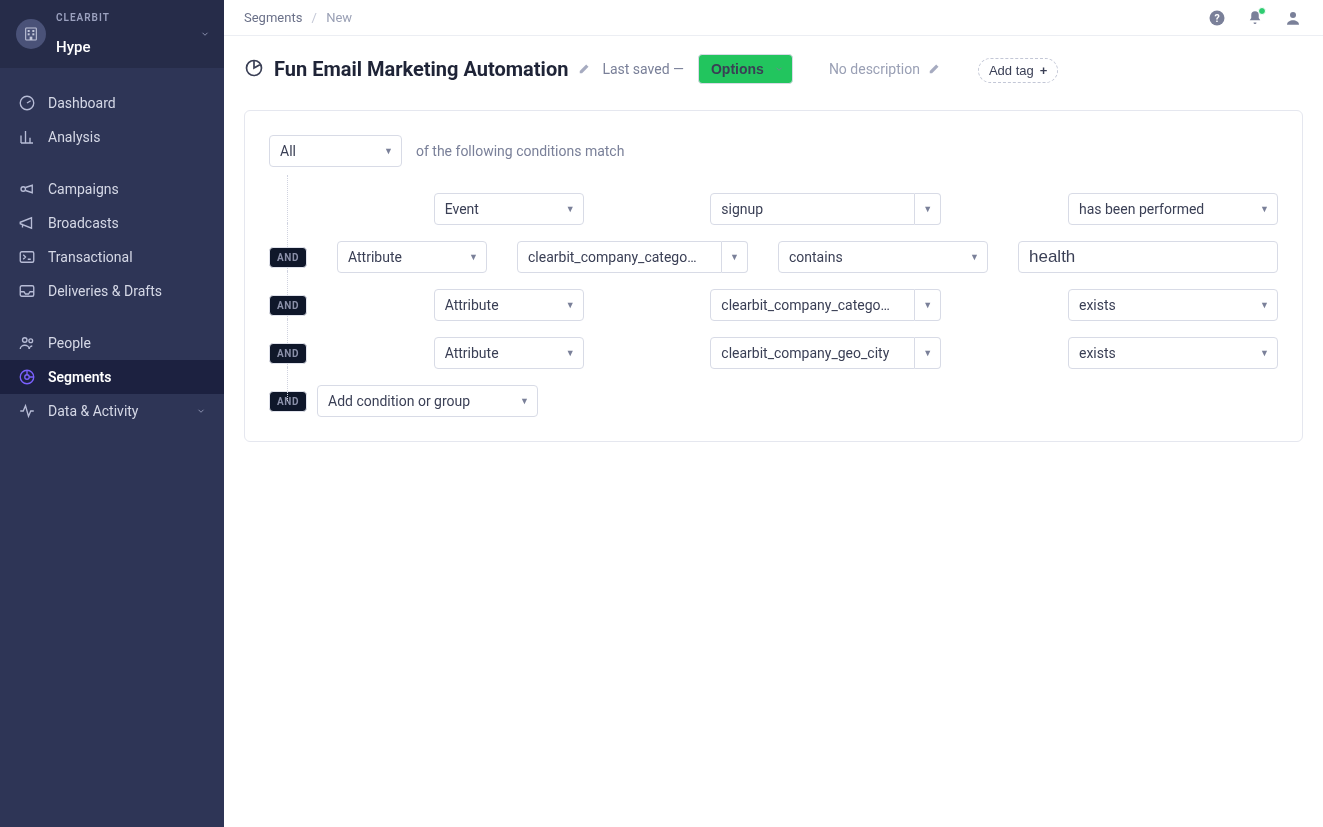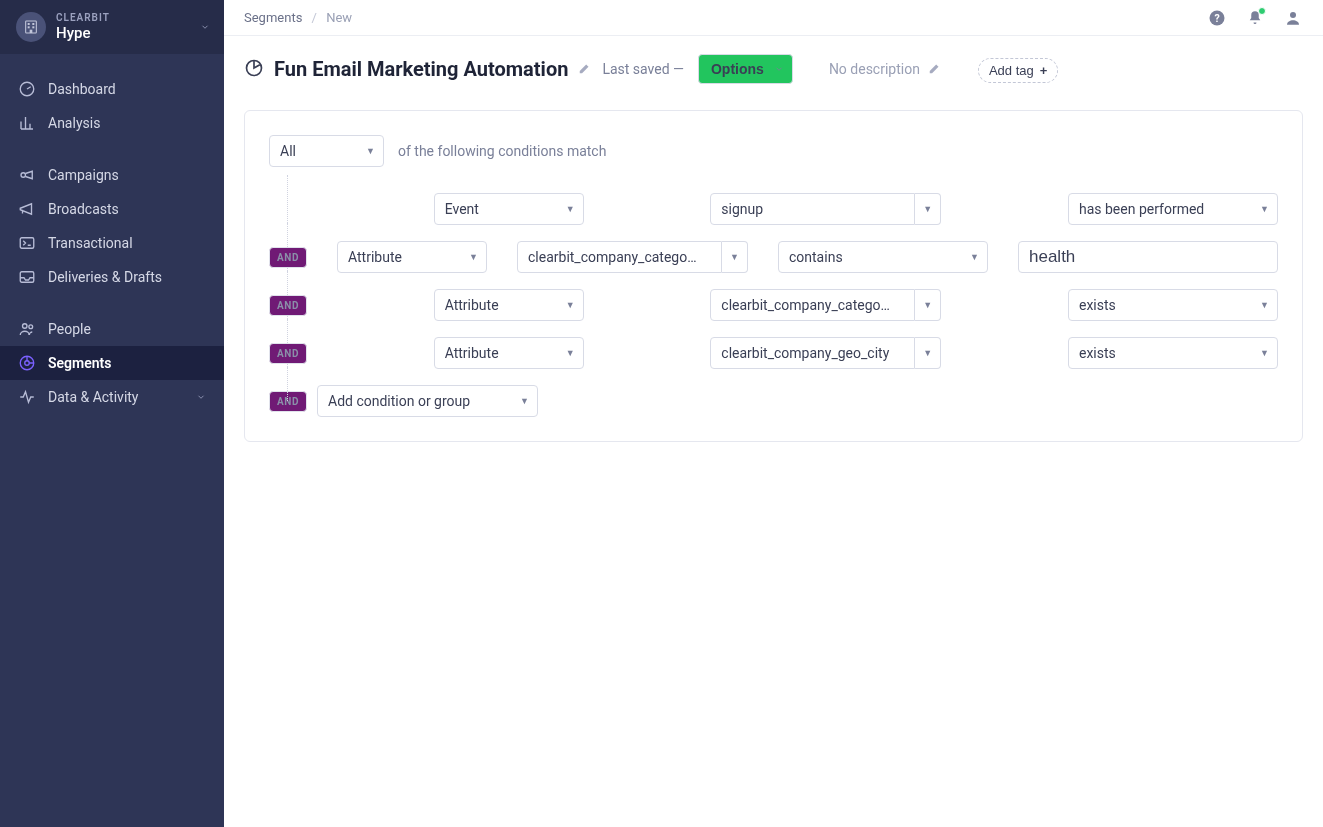--- a/index.html
+++ b/index.html
@@ -6,21 +6,21 @@
   html, body { height: 100%; font-family: -apple-system, BlinkMacSystemFont, "Segoe UI", Roboto, Helvetica, Arial, sans-serif; font-size: 14px; color: #1f2437; }
   body { display: flex; background: #f9f9fb; }
 
   
   .sidebar { width: 224px; background: #2e3556; color: #d5d8e6; display: flex; flex-direction: column; flex-shrink: 0; min-height: 100vh; }
   .workspace { display: flex; align-items: center; padding: 12px 16px; gap: 10px; background: #262c49; position: relative; }
   .workspace-logo { width: 30px; height: 30px; border-radius: 50%; background: #4a5278; display:flex; align-items:center; justify-content:center; }
   .workspace-logo svg { width: 16px; height: 16px; fill: #c2c6da; }
   .workspace-text { display:flex; flex-direction:column; line-height:1.2; }
   .workspace-org { font-size: 10px; letter-spacing: 1px; color: #9ba1bf; text-transform: uppercase; font-weight:600; }
-  .workspace-name { font-size: 15px; color: #fff; font-weight:500; }
+  .workspace-name { font-size: 15px; color: #fff; font-weight:500;margin-top:14px; }
   .workspace-chevron { position:absolute; right:14px; top:50%; transform:translateY(-50%); color:#9ba1bf; }
 
   .nav-group { padding-top: 18px; }
   .nav-item { display:flex; align-items:center; gap:12px; padding: 8px 18px; color:#d5d8e6; cursor:pointer; font-size:14px; position:relative; }
   .nav-item.active { background:#1c2140; color:#fff; font-weight:600; }
   .nav-item.active .nav-icon svg { stroke:#7b61ff; fill:none; }
   .nav-icon { width:18px; height:18px; display:flex; align-items:center; justify-content:center; }
   .nav-icon svg { width:18px; height:18px; stroke:#b7bcd6; fill:none; stroke-width:1.8; }
   .nav-item .chevron { margin-left:auto; color:#9ba1bf; }
 
@@ -52,32 +52,32 @@
 
   
   .content { padding: 16px 20px 40px 20px; }
   .card { border:1px solid #e5e7ef; border-radius:6px; background:#fff; padding:24px; }
 
   .match-row { display:flex; align-items:center; gap:14px; margin-bottom:18px; }
   .match-text { color:#7a8099; }
 
   .select { position:relative; display:inline-flex; align-items:center; background:#fff; border:1px solid #d8dbe6; border-radius:4px; height:32px; padding:0 24px 0 10px; font-size:14px; color:#3a3f55; cursor:pointer; min-width:0; }
   .select .caret { position:absolute; right:8px; font-size:9px; color:#7a8099; }
-  .select-sm { width:115px; }
+  .select-sm { width:133px; }
   .select-type { width:150px; }
   .select-val-body { flex:1; min-width:0; overflow:hidden; white-space:nowrap; text-overflow:ellipsis; }
   .select-val-wrap { display:flex; width:231px; }
   .select-val-wrap .select { border-radius:4px 0 0 4px; flex:1; min-width:0; }
   .select-val-wrap .select-arrow { width:26px; border:1px solid #d8dbe6; border-left:none; border-radius:0 4px 4px 0; display:flex; align-items:center; justify-content:center; font-size:9px; color:#7a8099; background:#fff; cursor:pointer; }
   .select-op { width:210px; }
   .text-input { border:1px solid #d8dbe6; border-radius:4px; height:32px; padding:0 10px; font-size:17px; width:260px; color:#3a3f55; background:#fff; }
 
   .cond-rows { display:flex; flex-direction:column; }
   .cond-row { display:flex; align-items:center; gap:16px; padding:8px 0; position:relative;justify-content:space-between; }
-  .and-chip { width:38px; text-align:center; font-size:10px; font-weight:700; letter-spacing:0.5px; color:#8a8fa8; background:#701a75; border:1px solid #e1e3ec; border-radius:4px; padding:4px 0; }
+  .and-chip { width:38px; text-align:center; font-size:10px; font-weight:700; letter-spacing:0.5px; color:#8a8fa8; background:#0f172a; border:1px solid #e1e3ec; border-radius:4px; padding:4px 0; }
   .and-spacer { width:38px; }
   .cond-line { position:absolute; left:18px; top:-10px; bottom:-10px; width:0; border-left:1px dotted #d0d3e0; z-index:0; }
   .cond-row > * { z-index:1; }
   .add-cond-row { display:flex; align-items:center; gap:10px; padding-top:8px; position:relative; }
   .add-cond-row .cond-line { top:-10px; bottom:16px; }
 
 </style>
 </head>
 <body>
 

